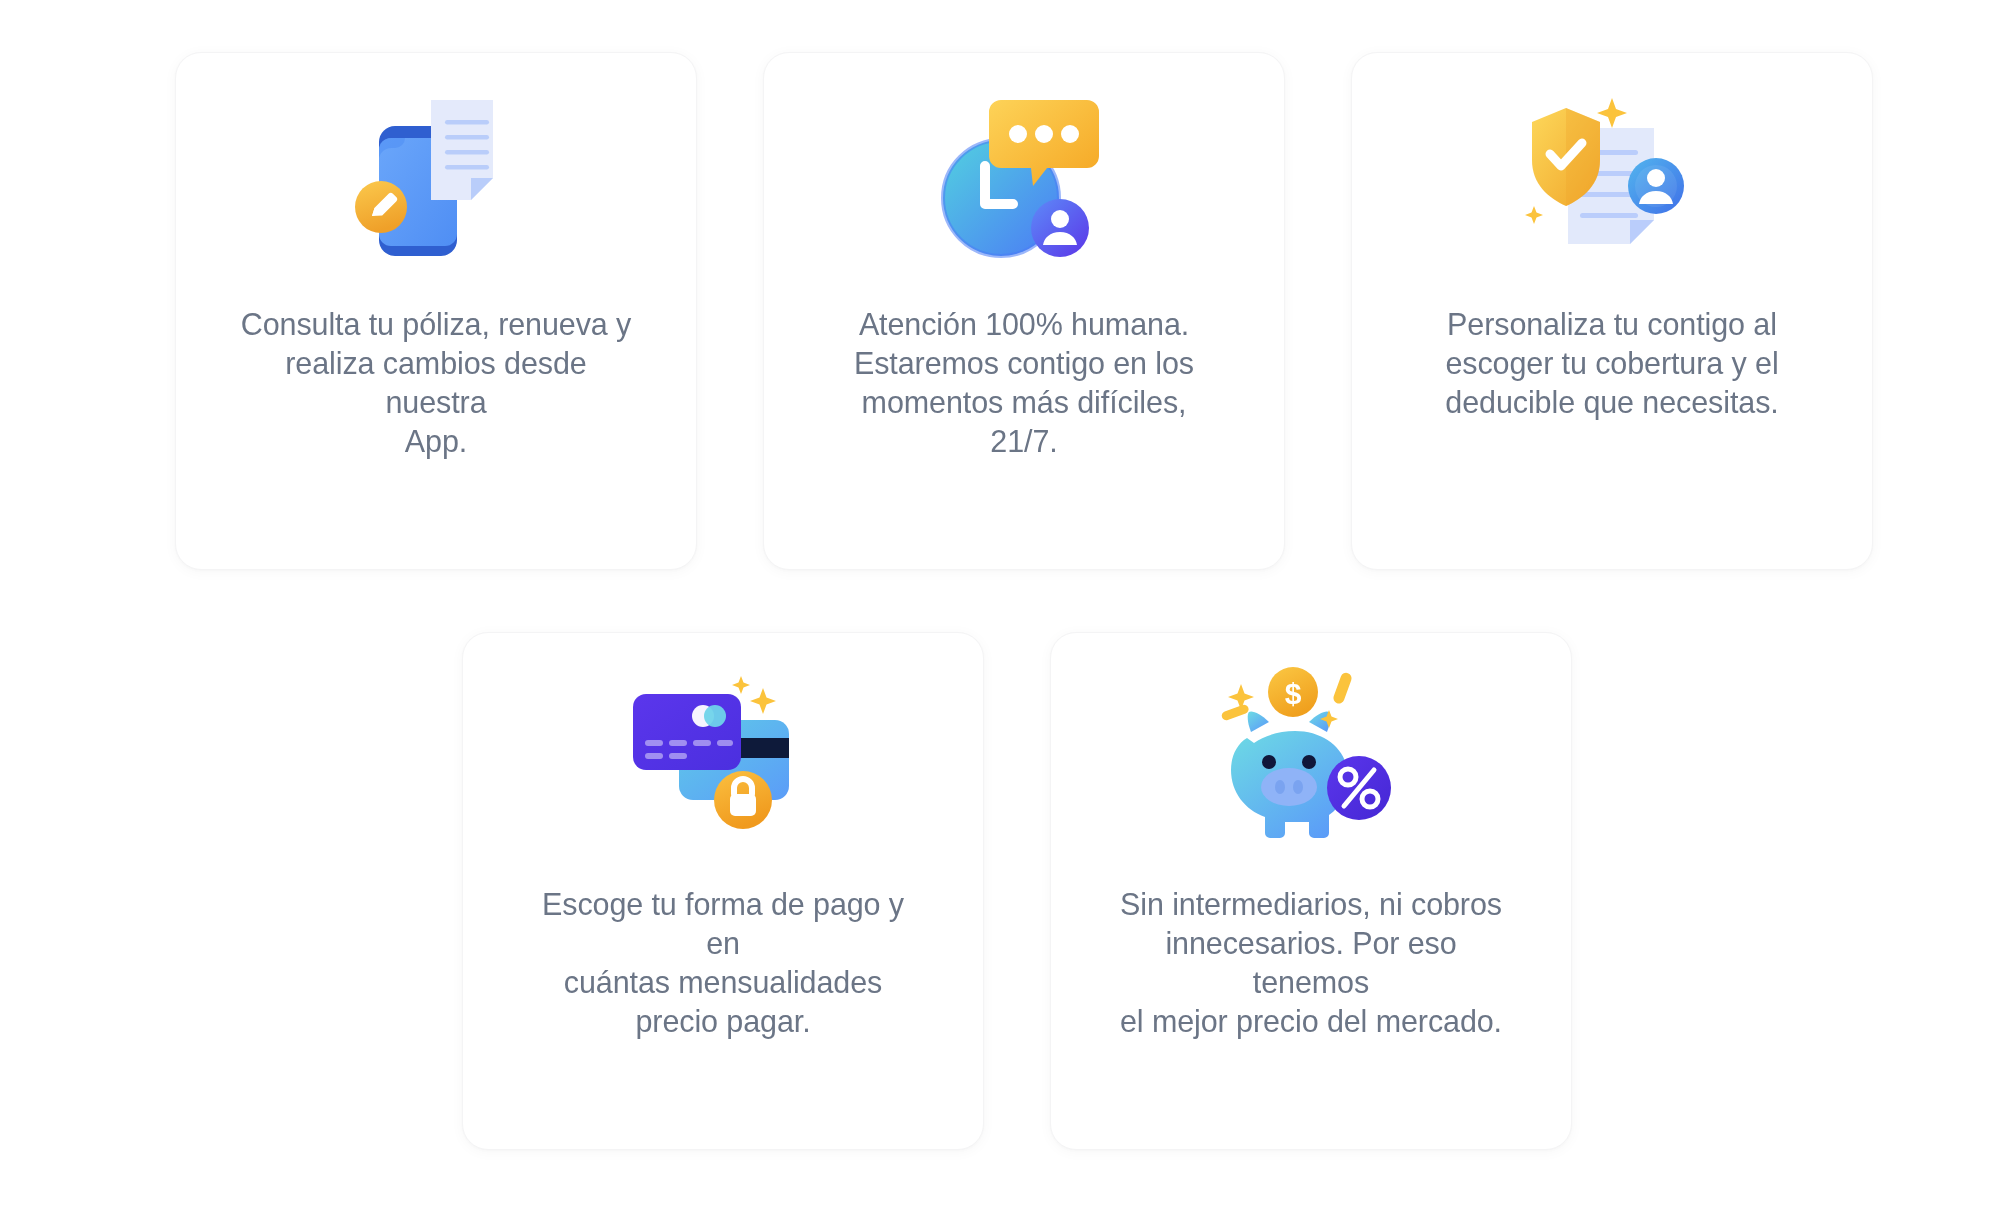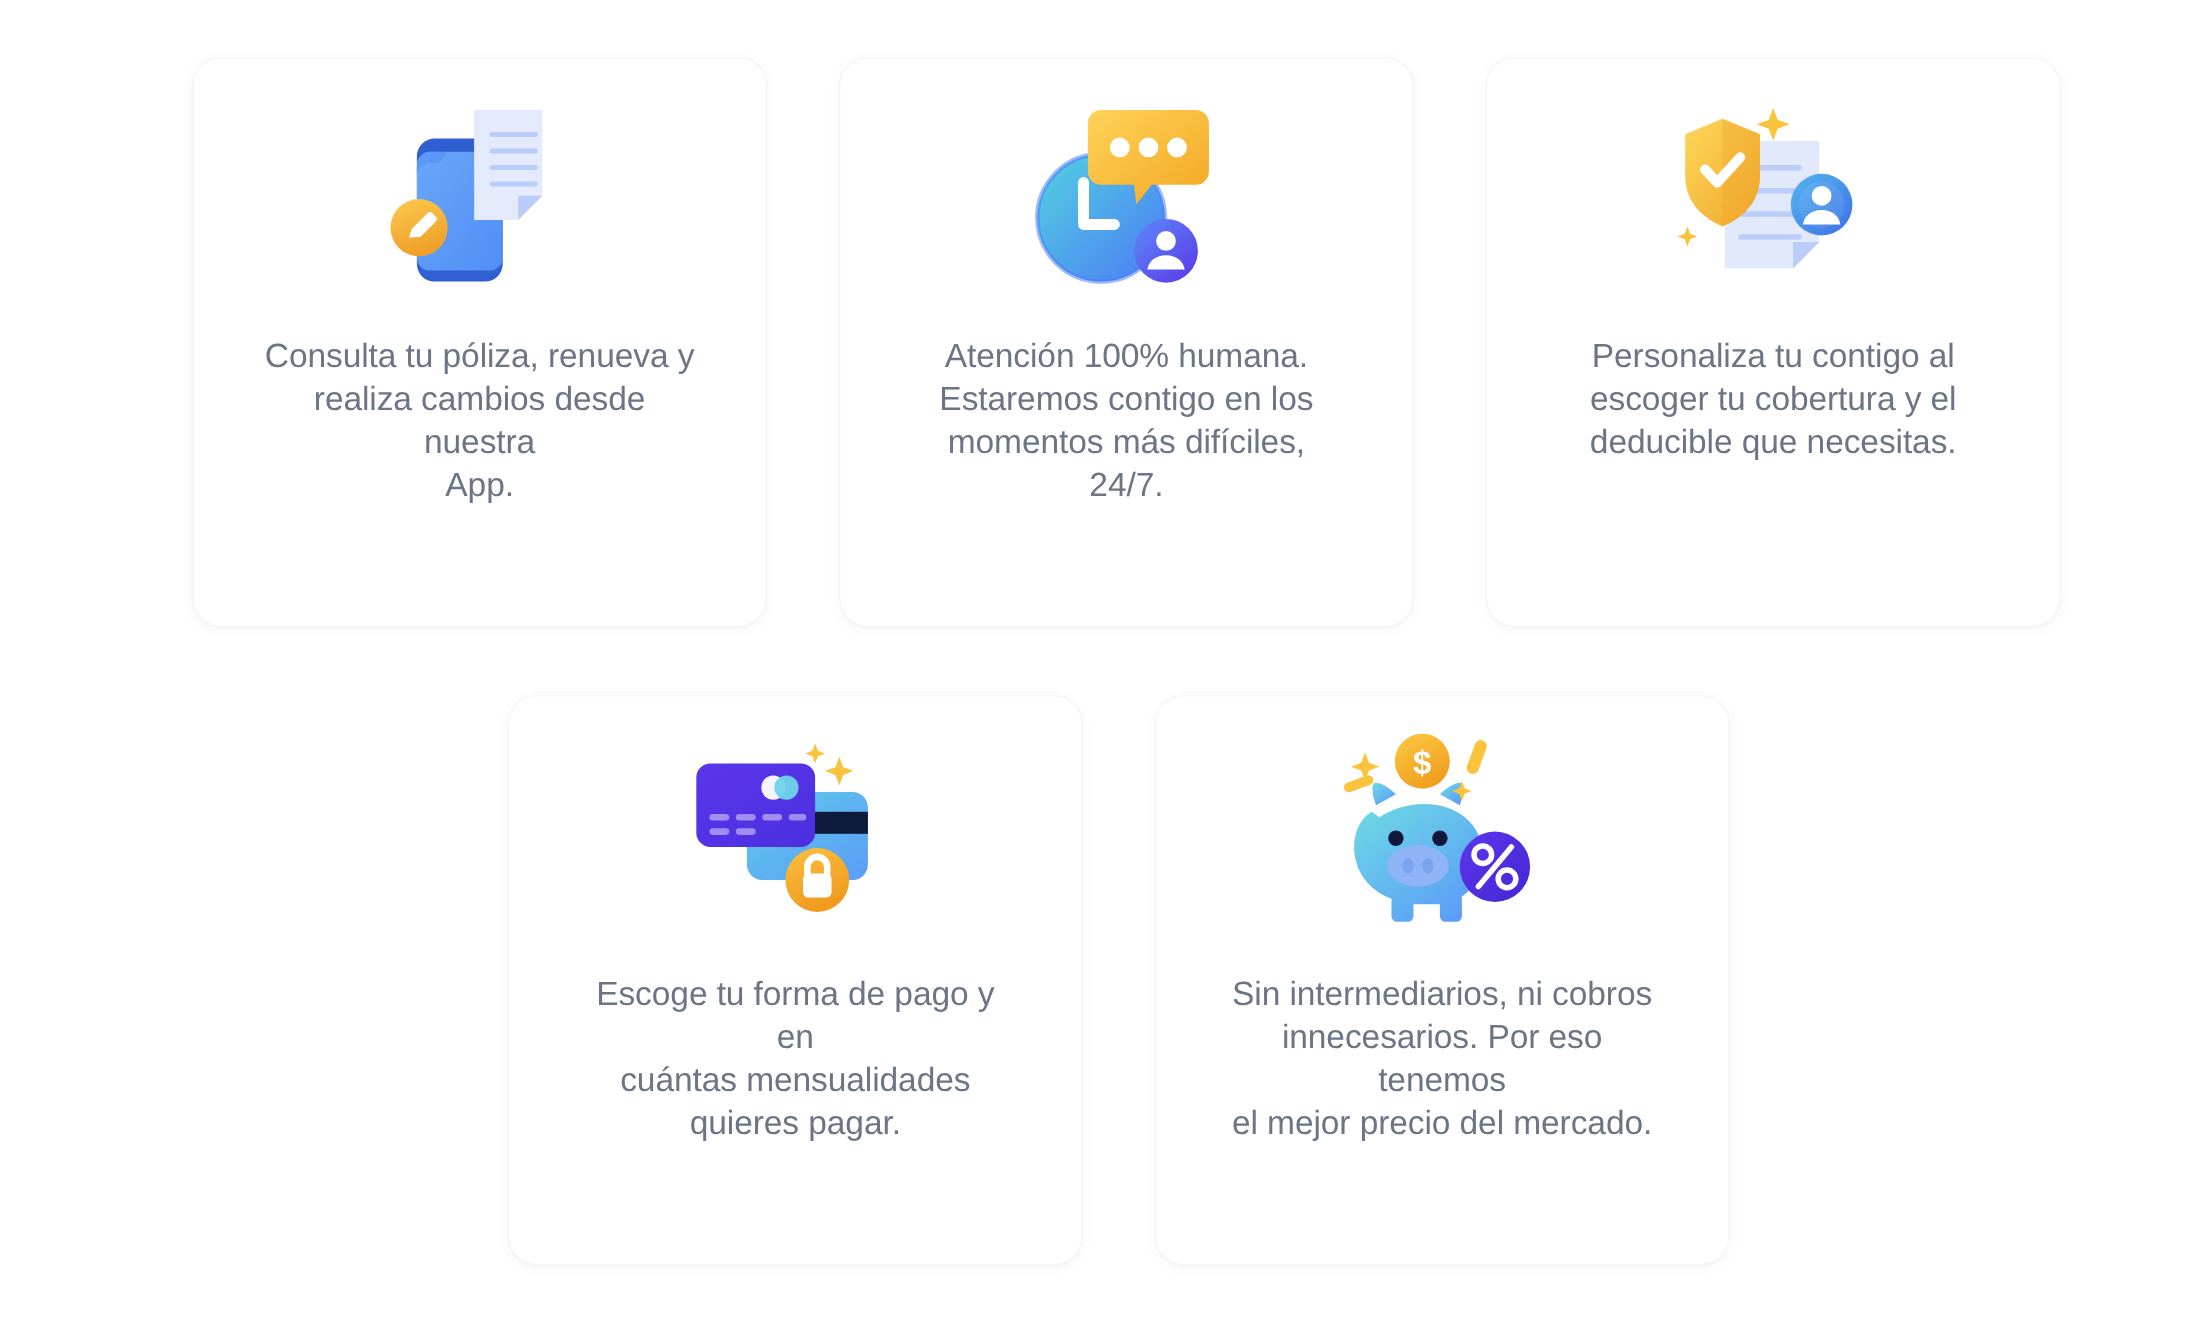--- a/index.html
+++ b/index.html
@@ -111,21 +111,21 @@
           <circle cx="115" cy="46" r="9" fill="#ffffff"></circle>
           <circle cx="141" cy="46" r="9" fill="#ffffff"></circle>
 
           <circle cx="131" cy="140" r="29" fill="url(#g2per)"></circle>
           <circle cx="131" cy="131" r="9" fill="#ffffff"></circle>
           <path d="M131 144c-10 0-16 6-17 13h34c-1-7-7-13-17-13z" fill="#ffffff"></path>
         </svg>
       </div>
       <div class="card-text">Atención 100% humana.
 Estaremos contigo en los
-momentos más difíciles, 24/7.</div>
+momentos más difíciles, 21/7.</div>
     </div>
 
     <div class="card">
       <div class="card-art">
         <svg width="200" height="185" viewBox="0 0 200 185" aria-hidden="true">
           <defs>
             <linearGradient id="g3sh" x1="0" y1="0" x2="1" y2="1">
               <stop offset="0" stop-color="#fdd75a"></stop>
                 <stop offset="1" stop-color="#f0a62a"></stop>
             </linearGradient>
@@ -198,21 +198,21 @@
           <circle cx="120" cy="132" r="29" fill="url(#g4l)"></circle>
           <path d="M111 126v-6a9 9 0 0 1 18 0v6" fill="none" stroke="#ffffff" stroke-width="6" stroke-linecap="round"></path>
           <rect x="107" y="126" width="26" height="22" rx="5" fill="#ffffff"></rect>
 
           <path d="M140 20l3.5 9.5 9.5 3.5-9.5 3.5-3.5 9.5-3.5-9.5-9.5-3.5 9.5-3.5z" fill="#fbc33c"></path>
           <path d="M118 8l2.5 6.5 6.5 2.5-6.5 2.5-2.5 6.5-2.5-6.5-6.5-2.5 6.5-2.5z" fill="#fbc33c"></path>
         </svg>
       </div>
       <div class="card-text">Escoge tu forma de pago y en
 cuántas mensualidades
-quieres pagar.</div>
+precio pagar.</div>
     </div>
 
     <div class="card">
       <div class="card-art">
         <svg width="200" height="185" viewBox="0 0 200 185" aria-hidden="true">
           <defs>
             <linearGradient id="g5pig" x1="0" y1="0" x2="0.8" y2="1">
               <stop offset="0" stop-color="#6ddbe4"></stop>
                 <stop offset="1" stop-color="#5b9cf8"></stop>
             </linearGradient>

